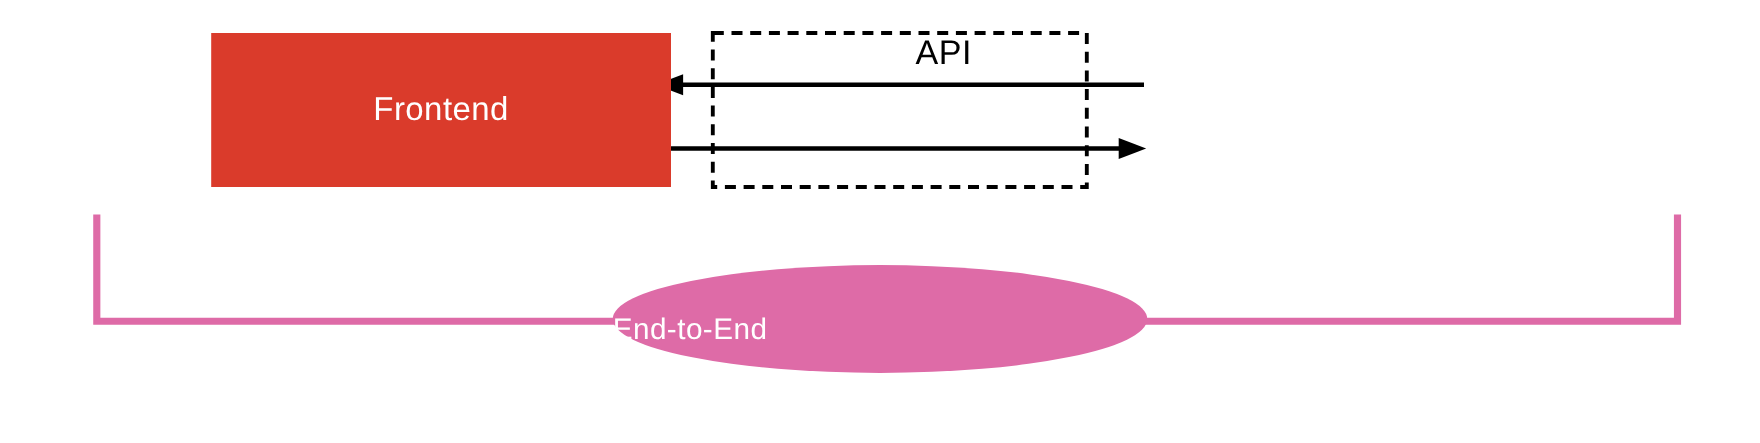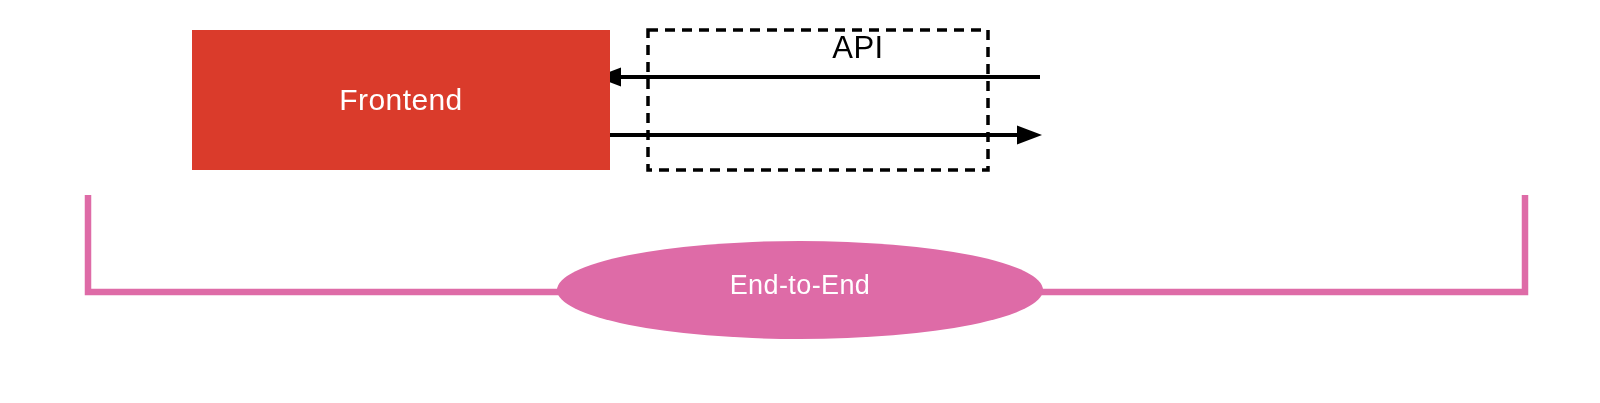--- a/index.html
+++ b/index.html
@@ -60,26 +60,25 @@
   }
   .api-label {
     color: var(--api_text, #000000);
     font-size: 31px;
     font-weight: 500;
     letter-spacing: 0.5px;
   }
   .ellipse-label-wrap {
     position: absolute;
     left: 557px;
-    top: 236px;
+    top: 250px;
     width: 486px;
     height: 98px;
     display: flex;
     align-items: center;
-    justify-content: center;
     pointer-events: none;
   }
   .ellipse-label {
     color: var(--bracket_text, #ffffff);
     font-size: 27px;
     font-weight: 500;
     letter-spacing: 0.4px;
   }
 </style>
 </head>

